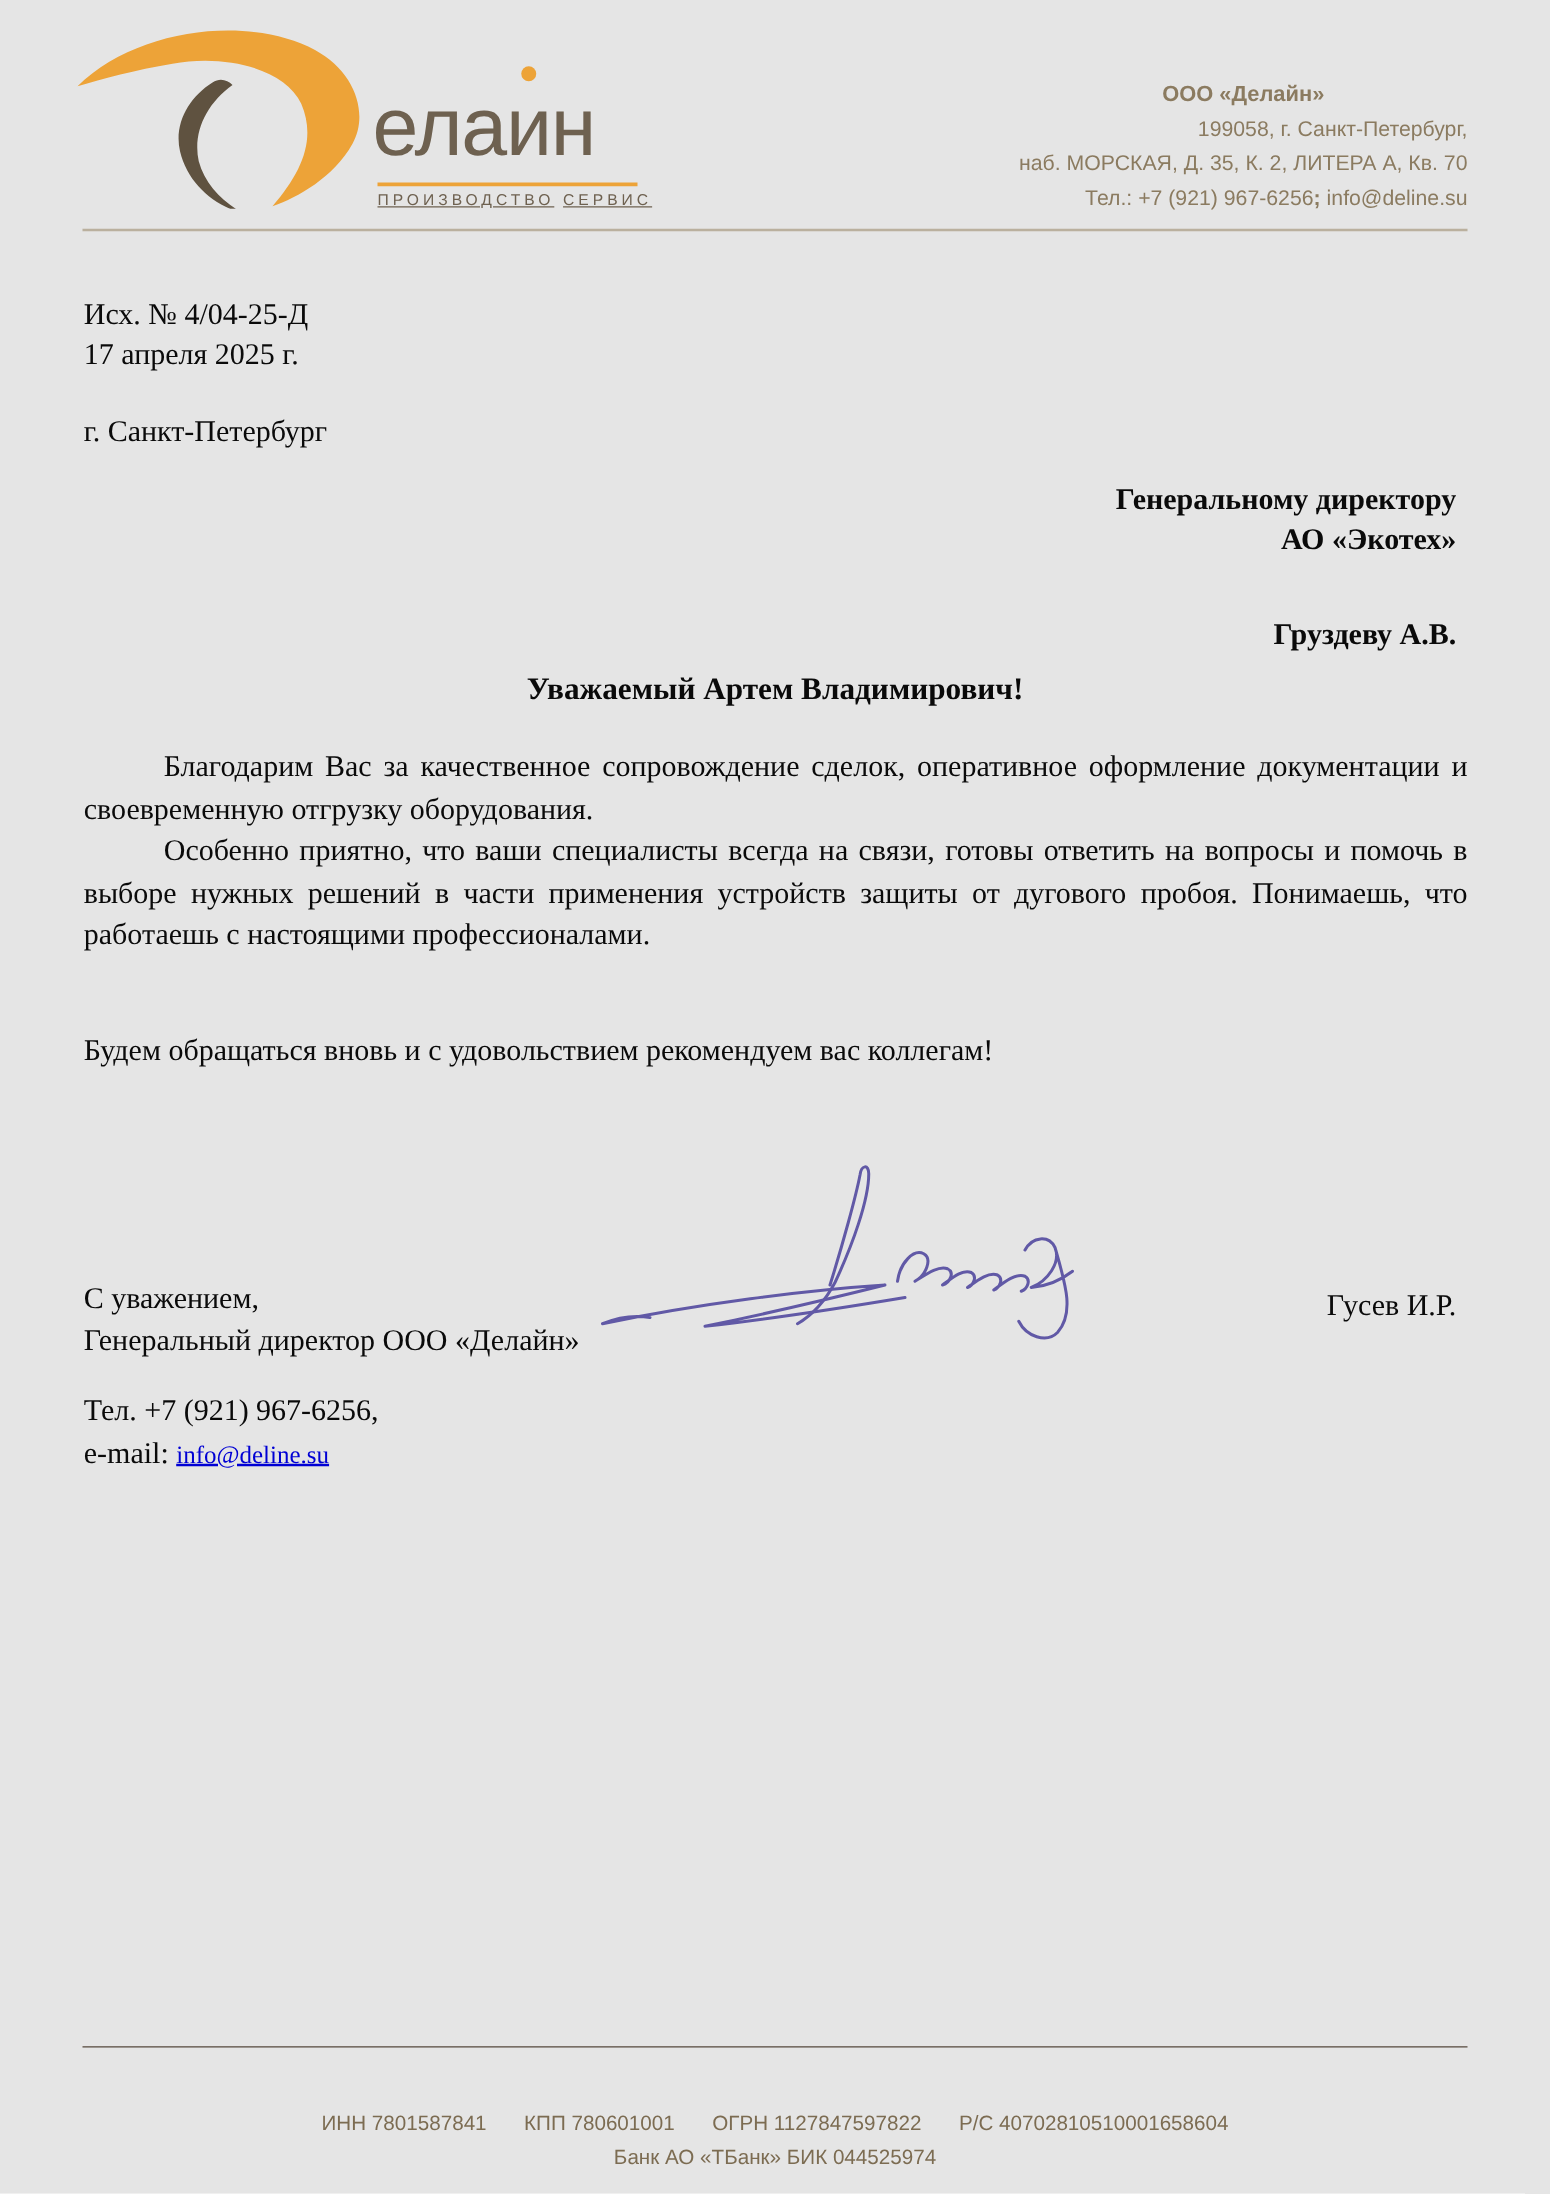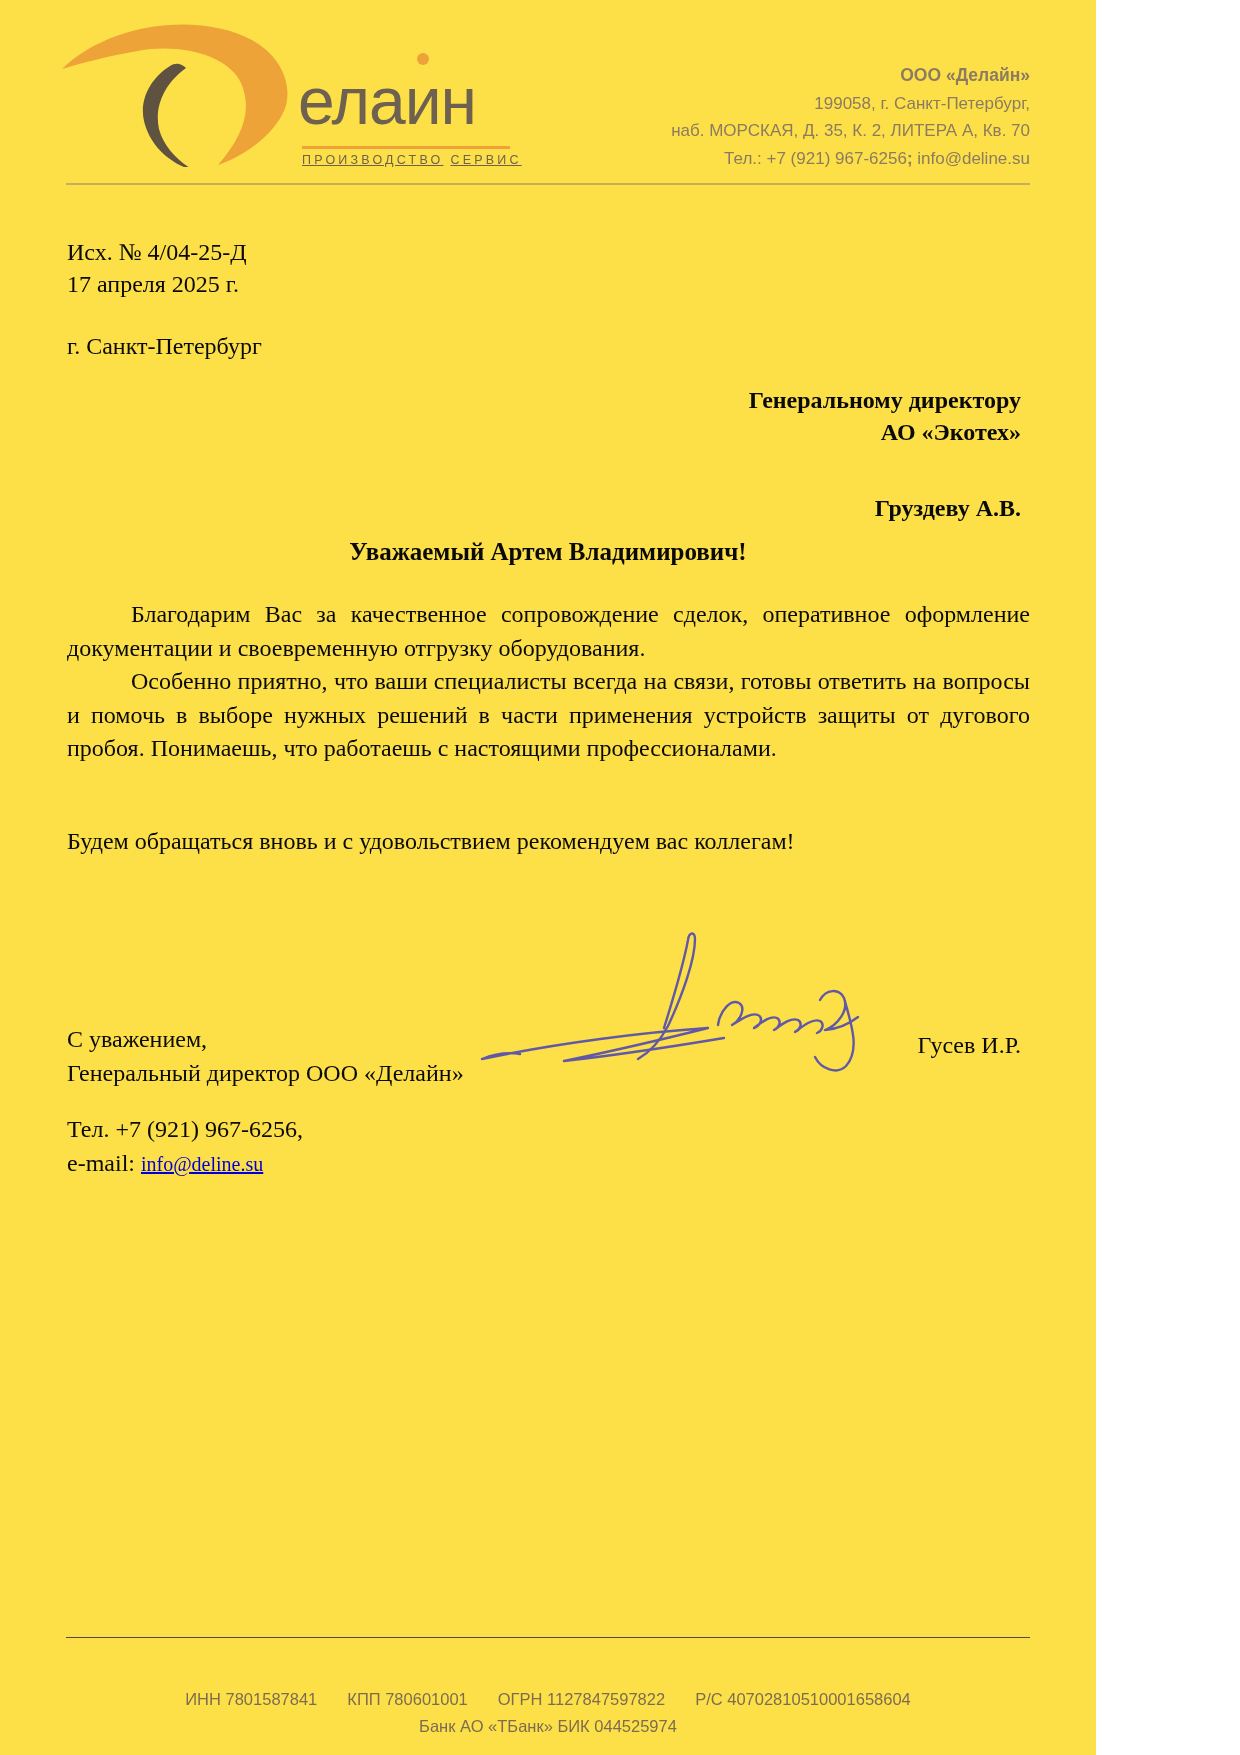--- a/index.html
+++ b/index.html
@@ -1,20 +1,20 @@
 <!DOCTYPE html>
 <html lang="ru"><head>
 <meta charset="utf-8">
 <style>
   html,body{margin:0;padding:0;background:#ffffff;}
   .page{
     position:relative;
-    width:1096px;
+    width:1240px;
     height:1755px;
-    background:#fde047;
+    background:#e5e5e5;
     font-family:"Liberation Serif", serif;
     color:#0a0a0a;
     overflow:hidden;
   }
 
   
   .logo{position:absolute;left:52px;top:12px;width:420px;height:150px;}
   .logo-swoosh{position:absolute;left:0;top:0;}
   .logo-word{
     position:absolute;left:246px;top:54px;
@@ -37,21 +37,21 @@
     white-space:nowrap;display:flex;align-items:center;text-decoration:underline;
   }
   .tagline-dot{display:inline-block;width:6px;height:6px;border-radius:50%;background:#EDA338;margin:0 5px 2px 2px;}
 
   .head-contact{
     position:absolute;right:66px;top:62px;
     font-family:"Liberation Sans", sans-serif;
     font-size:17px;line-height:27.5px;color:#8B7B60;
     text-align:right;white-space:nowrap;
   }
-  .head-contact .company{font-weight:bold;font-size:17.5px;}
+  .head-contact .company{font-weight:bold;font-size:17.5px;text-align:center;}
   .head-contact .semi{font-weight:bold;}
 
   .head-divider{
     position:absolute;left:66px;right:66px;top:183px;
     border-top:2px solid rgba(151,133,101,.55);
   }
 
   
   .body-text{font-size:24px;line-height:32px;}
 

